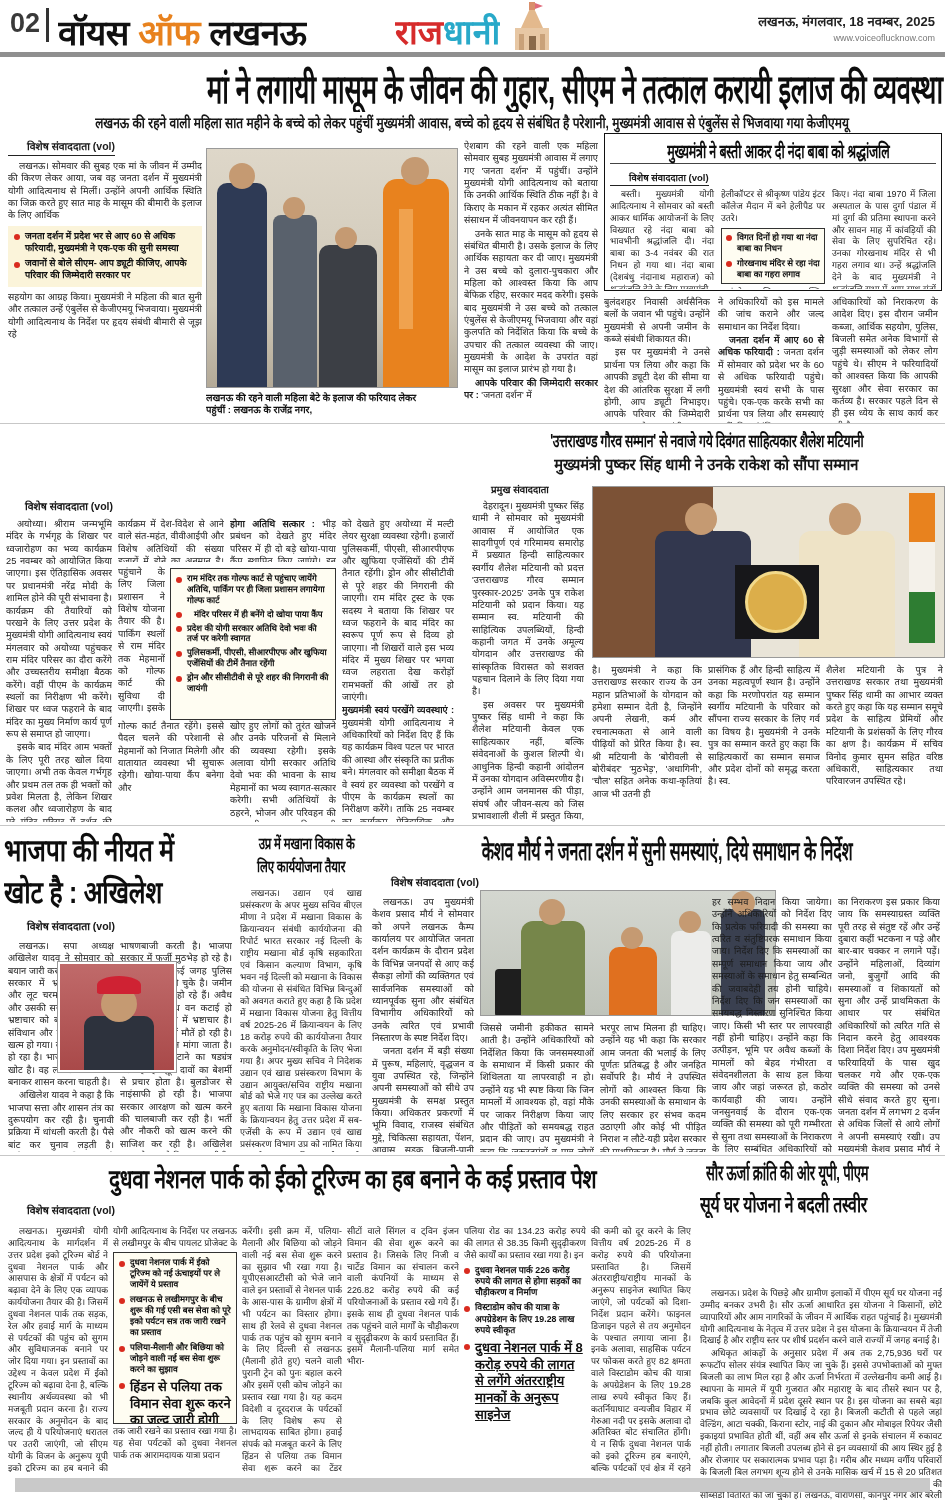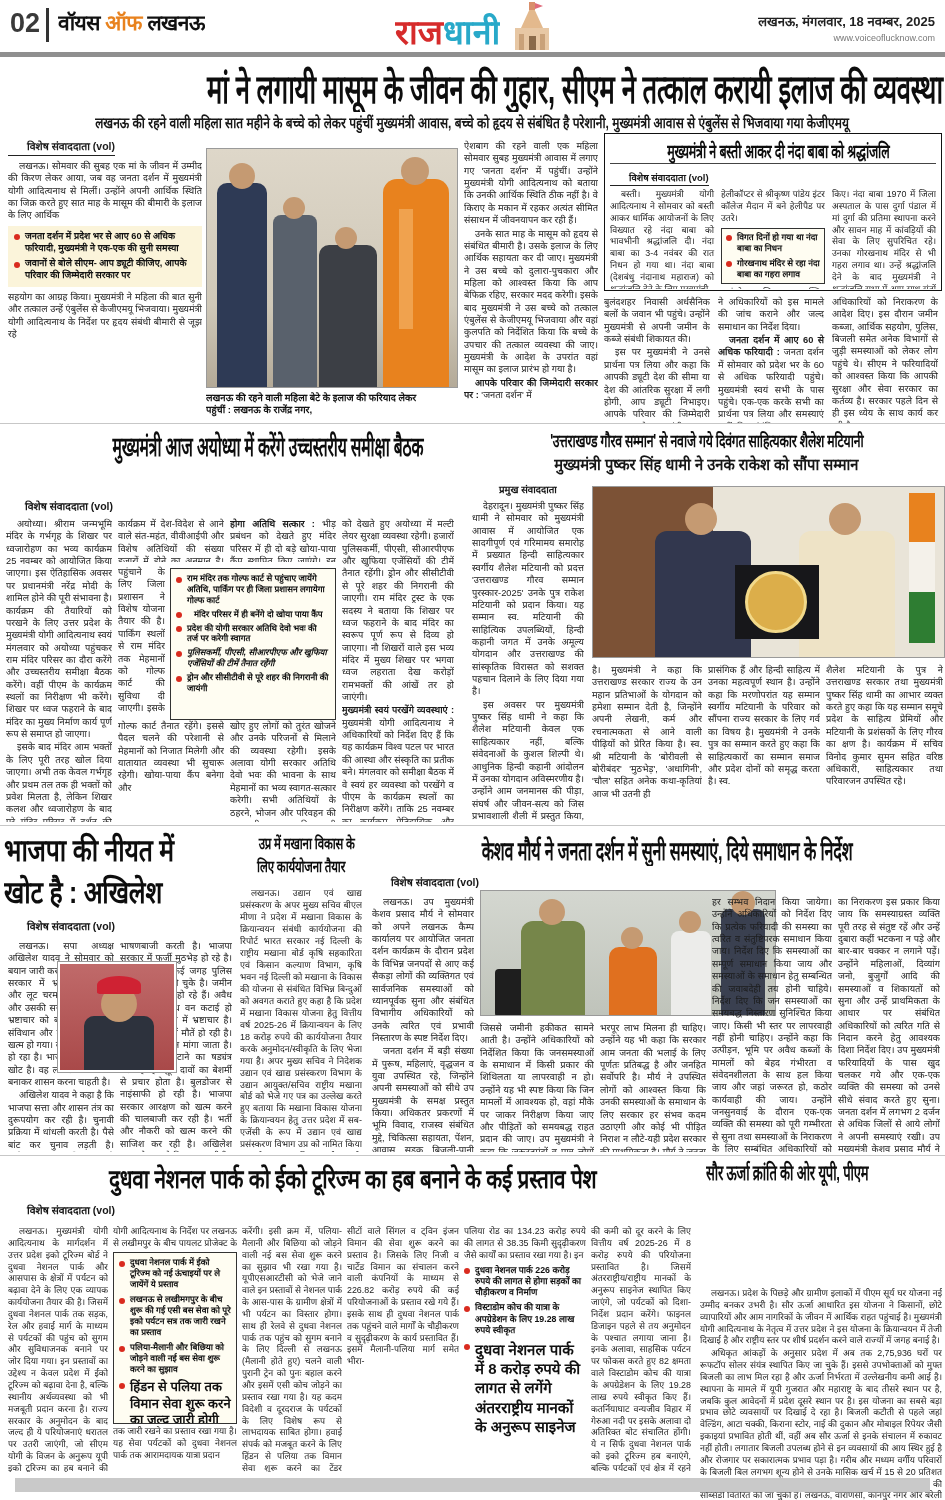--- a/index.html
+++ b/index.html
@@ -35,21 +35,21 @@
   .sechead-rule { border-bottom:1px solid #444; margin:1px 0 3px 0; }
 </style>
 </head>
 <body>
 
 <div class="page">
 
   <div class="abs" style="left:0;top:0;width:945px;height:52px;">
     <div class="abs" style="left:10px;top:8px;font-size:27px;font-weight:900;color:#3a3a3a;">02</div>
     <div class="abs" style="left:46px;top:8px;width:3px;height:34px;background:#333;"></div>
-    <div class="abs" style="left:58px;top:8px;font-size:21px;font-weight:900;letter-spacing:-0.5px;">
+    <div class="abs" style="left:58px;top:8px;font-size:35px;font-weight:900;letter-spacing:-0.5px;">
       <span style="color:#111;">वॉयस</span>
       <span style="color:#e8821e;">ऑफ</span>
       <span style="color:#111;">लखनऊ</span>
     </div>
 
     <div class="abs" style="left:395px;top:2px;width:180px;height:50px;">
       <svg width="54" height="48" viewBox="0 0 54 48" style="position:absolute;left:110px;top:0;">
         <rect x="10" y="26" width="34" height="22" fill="#e7c7a4"></rect>
         <path d="M27 2 L38 26 L16 26 Z" fill="#e3b98d"></path>
         <rect x="24" y="0" width="6" height="8" fill="#d98f6b"></rect>
@@ -146,42 +146,39 @@
       <p>ने अधिकारियों को इस मामले की जांच कराने और जल्द समाधान का निर्देश दिया।</p>
       <p class="ind"><b>जनता दर्शन में आए 60 से अधिक फरियादी :</b> <span>जनता दर्शन में सोमवार को प्रदेश भर के 60 से अधिक फरियादी पहुंचे। मुख्यमंत्री स्वयं सभी के पास पहुंचे। एक-एक करके सभी का प्रार्थना पत्र लिया और समस्याएं सुनीं, फिर संबंधित</span></p>
     </div>
     <div class="bd" style="width:106px;">
       <p>अधिकारियों को निराकरण के आदेश दिए। इस दौरान जमीन कब्जा, आर्थिक सहयोग, पुलिस, बिजली समेत अनेक विभागों से जुड़ी समस्याओं को लेकर लोग पहुंचे थे। सीएम ने फरियादियों को आश्वस्त किया कि आपकी सुरक्षा और सेवा सरकार का कर्तव्य है। सरकार पहले दिन से ही इस ध्येय के साथ कार्य कर रही है।</p>
     </div>
   </div>
 
   <div class="thin" style="left:0;top:423px;width:945px;height:1px;"></div>
 
-  <div class="abs center" style="left:0;top:427px;width:460px;height:38px;">
-    <span class="cx hd" style="font-size:27px;transform:scaleX(.58);">मुख्यमंत्री आज अयोध्या में करेंगे उच्चस्तरीय समीक्षा बैठक</span>
-  </div>
   <div class="abs" style="left:6px;top:496px;height:18px;">
     <span class="byline">विशेष संवाददाता (vol)</span>
   </div>
   <div class="abs bd" style="left:6px;top:518px;width:106px;height:304px;">
     <p class="ind">अयोध्या। श्रीराम जन्मभूमि मंदिर के गर्भगृह के शिखर पर ध्वजारोहण का भव्य कार्यक्रम 25 नवम्बर को आयोजित किया जाएगा। इस ऐतिहासिक अवसर पर प्रधानमंत्री नरेंद्र मोदी के शामिल होने की पूरी संभावना है। कार्यक्रम की तैयारियों को परखने के लिए उत्तर प्रदेश के मुख्यमंत्री योगी आदित्यनाथ स्वयं मंगलवार को अयोध्या पहुंचकर राम मंदिर परिसर का दौरा करेंगे और उच्चस्तरीय समीक्षा बैठक करेंगे। वहीं पीएम के कार्यक्रम स्थलों का निरीक्षण भी करेंगे। शिखर पर ध्वज फहराने के बाद मंदिर का मुख्य निर्माण कार्य पूर्ण रूप से समाप्त हो जाएगा।</p>
     <p class="ind">इसके बाद मंदिर आम भक्तों के लिए पूरी तरह खोल दिया जाएगा। अभी तक केवल गर्भगृह और प्रथम तल तक ही भक्तों को प्रवेश मिलता है, लेकिन शिखर कलश और ध्वजारोहण के बाद पूरे मंदिर परिसर में दर्शन की व्यवस्था शुरू हो जाएगी।</p>
   </div>
   <div class="abs bd" style="left:118px;top:518px;width:106px;height:44px;">
     <p>कार्यक्रम में देश-विदेश से आने वाले संत-महंत, वीवीआईपी और विशेष अतिथियों की संख्या हजारों में होने का अनुमान है। इन सभी को सुगमता से मंदिर तक</p>
   </div>
   <div class="abs bd" style="left:118px;top:566px;width:47px;height:148px;">
     <p>पहुंचाने के लिए जिला प्रशासन ने विशेष योजना तैयार की है। पार्किंग स्थलों से राम मंदिर तक मेहमानों को गोल्फ कार्ट की सुविधा दी जाएगी। इसके लिए सभी प्रमुख पार्किंग क्षेत्रों पर ही</p>
   </div>
   <div class="abs hl bordered" style="left:170px;top:564px;width:166px;height:152px;padding:4px 5px;">
     <ul>
       <li style="font-size:8.5px;margin-bottom:3px;">राम मंदिर तक गोल्फ कार्ट से पहुंचाए जायेंगे अतिथि, पार्किंग पर ही जिला प्रशासन लगायेगा गोल्फ कार्ट</li>
       <li style="font-size:8.5px;margin-bottom:3px;padding-left:18px;">मंदिर परिसर में ही बनेंगे दो खोया पाया कैंप</li>
       <li style="font-size:8.5px;margin-bottom:3px;">प्रदेश की योगी सरकार अतिथि देवो भवः की तर्ज पर करेगी स्वागत</li>
-      <li style="font-size:8.5px;margin-bottom:3px;font-style:italic;">पुलिसकर्मी, पीएसी, सीआरपीएफ और खुफिया एजेंसियों की टीमें तैनात रहेंगी</li>
+      <li style="font-size:8.5px;margin-bottom:3px;">पुलिसकर्मी, पीएसी, सीआरपीएफ और खुफिया एजेंसियों की टीमें तैनात रहेंगी</li>
       <li style="font-size:8.5px;margin-bottom:0;">ड्रोन और सीसीटीवी से पूरे शहर की निगरानी की जायंगी</li>
     </ul>
   </div>
   <div class="abs bd" style="left:118px;top:720px;width:106px;height:102px;">
     <p>गोल्फ कार्ट तैनात रहेंगे। इससे पैदल चलने की परेशानी से मेहमानों को निजात मिलेगी और यातायात व्यवस्था भी सुचारू रहेगी। खोया-पाया कैंप बनेगा और</p>
   </div>
   <div class="abs bd" style="left:230px;top:518px;width:106px;height:44px;">
     <p><b>होगा अतिथि सत्कार :</b> <span>भीड़ प्रबंधन को देखते हुए मंदिर परिसर में ही दो बड़े खोया-पाया कैंप स्थापित किए जाएंगे। इन कैंपों में</span></p>
   </div>
   <div class="abs bd" style="left:230px;top:720px;width:106px;height:102px;">
@@ -193,21 +190,21 @@
     <p><b>मुख्यमंत्री स्वयं परखेंगे व्यवस्थाएं :</b> <span>मुख्यमंत्री योगी आदित्यनाथ ने अधिकारियों को निर्देश दिए हैं कि यह कार्यक्रम विश्व पटल पर भारत की आस्था और संस्कृति का प्रतीक बने। मंगलवार को समीक्षा बैठक में वे स्वयं हर व्यवस्था को परखेंगे व पीएम के कार्यक्रम स्थलों का निरीक्षण करेंगे। ताकि 25 नवम्बर का कार्यक्रम ऐतिहासिक और अविस्मरणीय बन सके।</span></p>
   </div>
 
   <div class="abs center" style="left:468px;top:428px;width:477px;height:24px;">
     <span class="cx hd" style="font-size:17.5px;transform:scaleX(.70);">'उत्तराखण्ड गौरव सम्मान' से नवाजे गये दिवंगत साहित्यकार शैलेश मटियानी</span>
   </div>
   <div class="abs center" style="left:468px;top:453px;width:477px;height:22px;">
     <span class="cx" style="font-size:16px;font-weight:bold;transform:scaleX(.92);">मुख्यमंत्री पुष्कर सिंह धामी ने उनके राकेश को सौंपा सम्मान</span>
   </div>
   <div class="abs" style="left:472px;top:479px;height:17px;">
-    <span class="byline" style="font-size:9.8px;margin-left:8px;">प्रमुख संवाददाता</span>
+    <span class="byline" style="font-size:9.8px;">प्रमुख संवाददाता</span>
   </div>
   <div class="abs bd" style="left:472px;top:500px;width:112px;height:322px;">
     <p class="ind">देहरादून। मुख्यमंत्री पुष्कर सिंह धामी ने सोमवार को मुख्यमंत्री आवास में आयोजित एक सादगीपूर्ण एवं गरिमामय समारोह में प्रख्यात हिन्दी साहित्यकार स्वर्गीय शैलेश मटियानी को प्रदत्त 'उत्तराखण्ड गौरव सम्मान पुरस्कार-2025' उनके पुत्र राकेश मटियानी को प्रदान किया। यह सम्मान स्व. मटियानी की साहित्यिक उपलब्धियों, हिन्दी कहानी जगत में उनके अमूल्य योगदान और उत्तराखण्ड की सांस्कृतिक विरासत को सशक्त पहचान दिलाने के लिए दिया गया है।</p>
     <p class="ind">इस अवसर पर मुख्यमंत्री पुष्कर सिंह धामी ने कहा कि शैलेश मटियानी केवल एक साहित्यकार नहीं, बल्कि संवेदनाओं के कुशल शिल्पी थे। आधुनिक हिन्दी कहानी आंदोलन में उनका योगदान अविस्मरणीय है। उन्होंने आम जनमानस की पीड़ा, संघर्ष और जीवन-सत्य को जिस प्रभावशाली शैली में प्रस्तुत किया, वह उन्हें भारतीय साहित्य के श्रेष्ठ रचनाकारों की पंक्ति में स्थापित करता</p>
   </div>
 
   <div class="photo" style="left:592px;top:486px;width:353px;height:172px;">
     <div style="left:0;top:0;width:120px;height:172px;background:#7c5236;"></div>
     <div style="left:120px;top:0;width:233px;height:172px;background:#e9e4d8;"></div>
     <div style="left:316px;top:6px;width:26px;height:150px;background:linear-gradient(#e8821e 33%,#f4f1ea 33%,#f4f1ea 66%,#2e7d32 66%);"></div>
@@ -324,30 +321,33 @@
   </div>
   <div class="abs bd" style="left:347px;top:1226px;width:112px;height:246px;font-size:8.9px;">
     <p>सीटों वाले सिंगल व ट्विन इंजन विमान की सेवा शुरू करने का प्रस्ताव है। जिसके लिए निजी व चार्टेड विमान का संचालन करने वाली कंपनियों के माध्यम से 226.82 करोड़ रुपये की कई परियोजनाओं के प्रस्ताव रखे गये हैं। इसके साथ ही दुधवा नेशनल पार्क तक पहुंचने वाले मार्गों के चौड़ीकरण व सुदृढ़ीकरण के कार्य प्रस्तावित हैं। इसमें मैलानी-पलिया मार्ग समेत भीरा-</p>
   </div>
   <div class="abs" style="left:464px;top:1226px;width:122px;height:246px;">
     <p class="bd" style="font-size:8.9px;">पलिया रोड का 134.23 करोड़ रुपये की लागत से 38.35 किमी सुदृढ़ीकरण जैसे कार्यों का प्रस्ताव रखा गया है। इन</p>
     <div class="rb">
       <ul>
         <li style="font-size:8.8px;">दुधवा नेशनल पार्क 226 करोड़ रुपये की लागत से होगा सड़कों का चौड़ीकरण व निर्माण</li>
         <li style="font-size:8.8px;">विस्टाडोम कोच की यात्रा के अपग्रेडेशन के लिए 19.28 लाख रुपये स्वीकृत</li>
-        <li style="font-size:15px;">दुधवा नेशनल पार्क में 8 करोड़ रुपये की लागत से लगेंगे अंतरराष्ट्रीय मानकों के अनुरूप साइनेज</li>
+        <li style="font-size:13px;text-decoration:underline;">दुधवा नेशनल पार्क में 8 करोड़ रुपये की लागत से लगेंगे अंतरराष्ट्रीय मानकों के अनुरूप साइनेज</li>
       </ul>
     </div>
   </div>
   <div class="abs bd" style="left:591px;top:1226px;width:100px;height:246px;font-size:8.9px;">
     <p>की कमी को दूर करने के लिए वित्तीय वर्ष 2025-26 में 8 करोड़ रुपये की परियोजना प्रस्तावित है। जिसमें अंतरराष्ट्रीय/राष्ट्रीय मानकों के अनुरूप साइनेज स्थापित किए जाएंगे, जो पर्यटकों को दिशा-निर्देश प्रदान करेंगे। फाइनल डिजाइन पहले से तय अनुमोदन के पश्चात लगाया जाना है। इनके अलावा, साहसिक पर्यटन पर फोकस करते हुए 82 क्षमता वाले विस्टाडोम कोच की यात्रा के अपग्रेडेशन के लिए 19.28 लाख रुपये स्वीकृत किए हैं। कतर्नियाघाट वन्यजीव विहार में गेरुआ नदी पर इसके अलावा दो अतिरिक्त बोट संचालित होंगी। ये न सिर्फ दुधवा नेशनल पार्क को इको टूरिज्म हब बनाएंगे, बल्कि पर्यटकों एवं क्षेत्र में रहने वाले समुदायों के युवाओं को भी मौके देंगी।</p>
   </div>
 
   <div class="abs" style="left:706px;top:1158px;width:239px;height:28px;">
     <span class="cl hd" style="font-size:21px;transform:scaleX(.62);">सौर ऊर्जा क्रांति की ओर यूपी, पीएम</span>
+  </div>
+  <div class="abs" style="left:700px;top:1188px;width:245px;height:30px;">
+    <span class="cl hd" style="font-size:22px;transform:scaleX(.72);">सूर्य घर योजना ने बदली तस्वीर</span>
   </div>
   <div class="abs bd" style="left:700px;top:1272px;width:242px;height:250px;font-size:8.9px;margin-top:16px;">
     <p class="ind">लखनऊ। प्रदेश के पिछड़े और ग्रामीण इलाकों में पीएम सूर्य घर योजना नई उम्मीद बनकर उभरी है। सौर ऊर्जा आधारित इस योजना ने किसानों, छोटे व्यापारियों और आम नागरिकों के जीवन में आर्थिक राहत पहुंचाई है। मुख्यमंत्री योगी आदित्यनाथ के नेतृत्व में उत्तर प्रदेश ने इस योजना के क्रियान्वयन में तेजी दिखाई है और राष्ट्रीय स्तर पर शीर्ष प्रदर्शन करने वाले राज्यों में जगह बनाई है।</p>
     <p class="ind">अधिकृत आंकड़ों के अनुसार प्रदेश में अब तक 2,75,936 घरों पर रूफटॉप सोलर संयंत्र स्थापित किए जा चुके हैं। इससे उपभोक्ताओं को मुफ्त बिजली का लाभ मिल रहा है और ऊर्जा निर्भरता में उल्लेखनीय कमी आई है। स्थापना के मामले में यूपी गुजरात और महाराष्ट्र के बाद तीसरे स्थान पर है, जबकि कुल आवेदनों में प्रदेश दूसरे स्थान पर है। इस योजना का सबसे बड़ा प्रभाव छोटे व्यवसायों पर दिखाई दे रहा है। बिजली कटौती से पहले जहां वेल्डिंग, आटा चक्की, किराना स्टोर, नाई की दुकान और मोबाइल रिपेयर जैसी इकाइयां प्रभावित होती थीं, वहीं अब सौर ऊर्जा से इनके संचालन में रुकावट नहीं होती। लगातार बिजली उपलब्ध होने से इन व्यवसायों की आय स्थिर हुई है और रोजगार पर सकारात्मक प्रभाव पड़ा है। गरीब और मध्यम वर्गीय परिवारों के बिजली बिल लगभग शून्य होने से उनके मासिक खर्च में 15 से 20 प्रतिशत तक की कमी आई है। 31 अक्टूबर तक प्रदेश में 1,808.09 करोड़ की सब्सिडी वितरित की जा चुकी है। लखनऊ, वाराणसी, कानपुर नगर और बरेली इस योजना के प्रमुख लाभार्थी जिले हैं। अकेले इन चार जिलों में 8,000 से अधिक रूफटॉप सोलर यूनिट स्थापित हो चुकी हैं। आंकड़ों के मुताबिक लखनऊ में 4,271, वाराणसी में 1,672, कानपुर नगर में 1,410 और बरेली में 1,145 संयंत्र लगाए गए हैं।</p>
   </div>
 
   <div class="abs" style="left:15px;top:1478px;width:915px;height:14px;background:#c9c9c9;"></div>
 
 </div>
 

